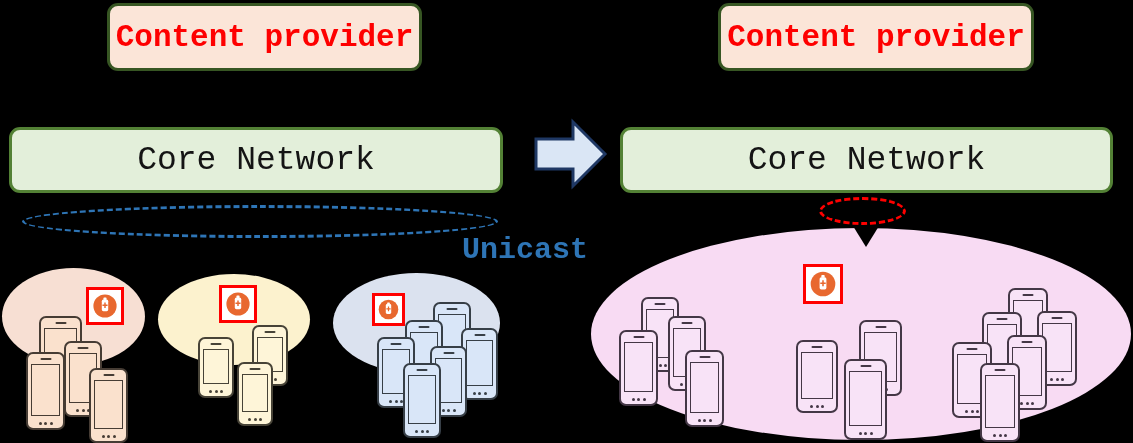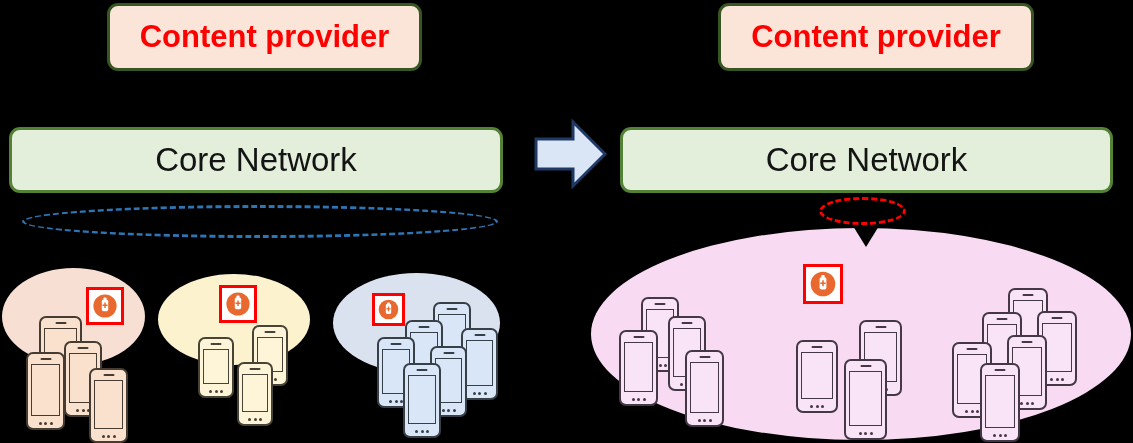--- a/index.html
+++ b/index.html
@@ -1,18 +1,18 @@
 <!DOCTYPE html>
 <html style="--background: #000000; --content-provider-fill: #FBE5D8; --content-provider-border: #375623; --content-provider-text: #FE0000; --core-network-fill: #E3EFDA; --core-network-border: #538135; --arrow-fill: #DAE6F5; --arrow-border: #1F3864; --unicast-color: #2E75B6; --multicast-color: #FF0000; --icon-border: #FF0000; --icon-circle: #E8682F;"><head>
 <meta charset="utf-8">
 <style>
   html,body{margin:0;padding:0;background:#000;}
   #canvas{
     position:relative;width:1133px;height:443px;background:var(--background,#000);
-    overflow:hidden;font-family:Liberation Sans, sans-serif;
+    overflow:hidden;font-family:Liberation Mono, monospace;
   }
   #groups-layer{position:absolute;left:0;top:0;width:100%;height:100%;}
   .rbox{
     position:absolute;display:flex;align-items:center;justify-content:center;
     border-radius:11px;box-sizing:border-box;text-align:center;
   }
   .cp{
     background:var(--content-provider-fill);
     border:3px solid var(--content-provider-border);
     color:var(--content-provider-text);
@@ -353,17 +353,18 @@
   </div>
   <div class="rbox cn" style="left:620px;top:127px;width:493px;height:66px;">
     <span>Core Network</span>
   </div>
 
   <svg class="flow-arrow" width="80" height="80" viewBox="0 0 80 80">
     <polygon points="6,24 43,24 43,7 75,39 43,71 43,54 6,54" fill="var(--arrow-fill)" stroke="var(--arrow-border)" stroke-width="3" stroke-linejoin="miter"></polygon>
   </svg>
 
   <div id="uni-ellipse" class="dash-ellipse"></div>
+  <div id="unicast-label" class="cast-label">Unicast</div>
 
   <div id="multi-ellipse" class="dash-ellipse"></div>
   <div class="down-tri"></div>
 
 </div>
 
 </body></html>

